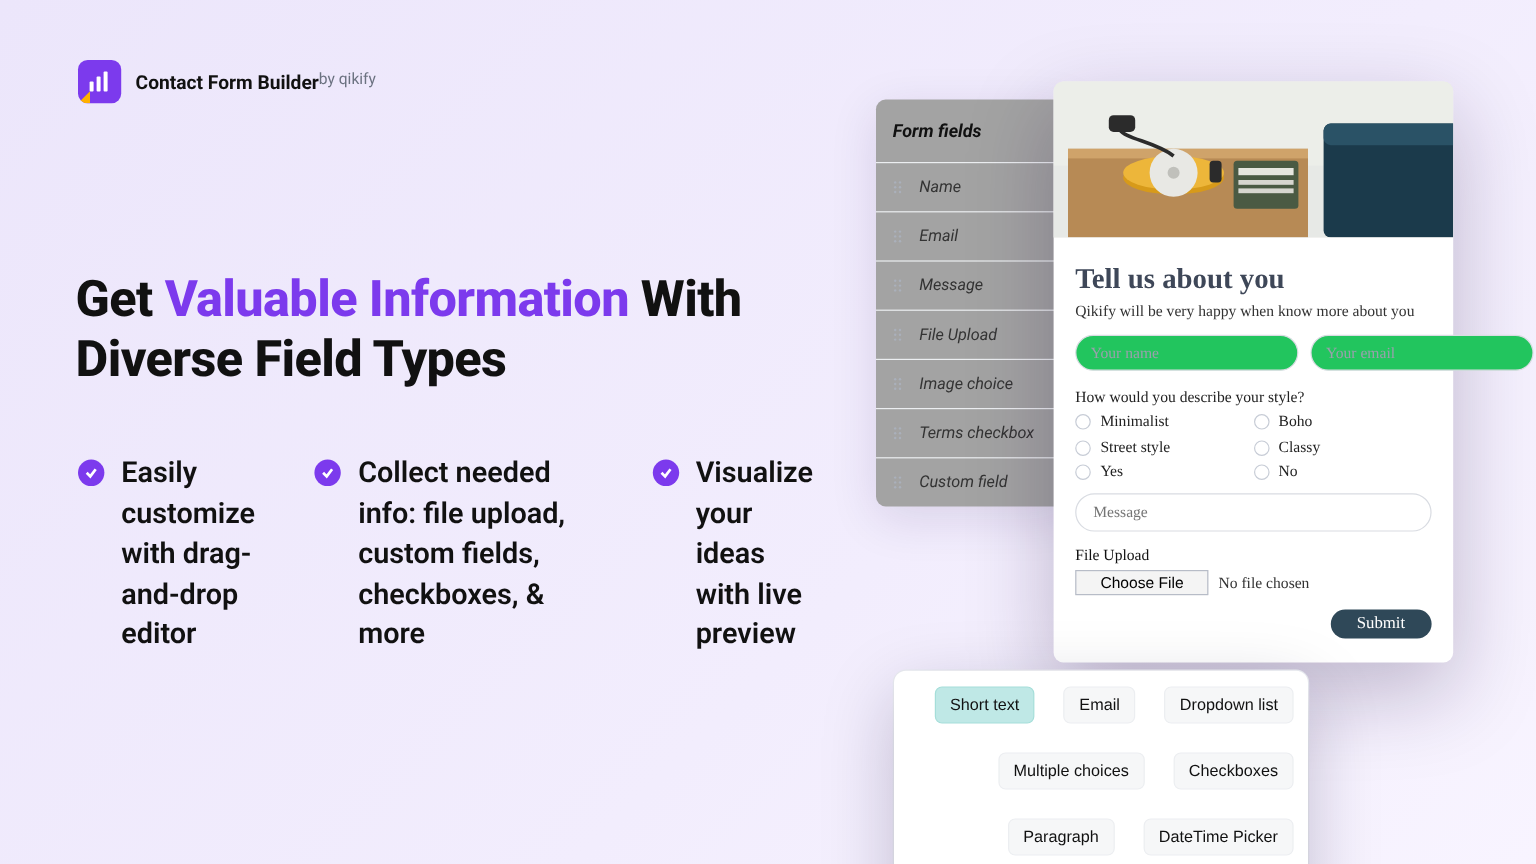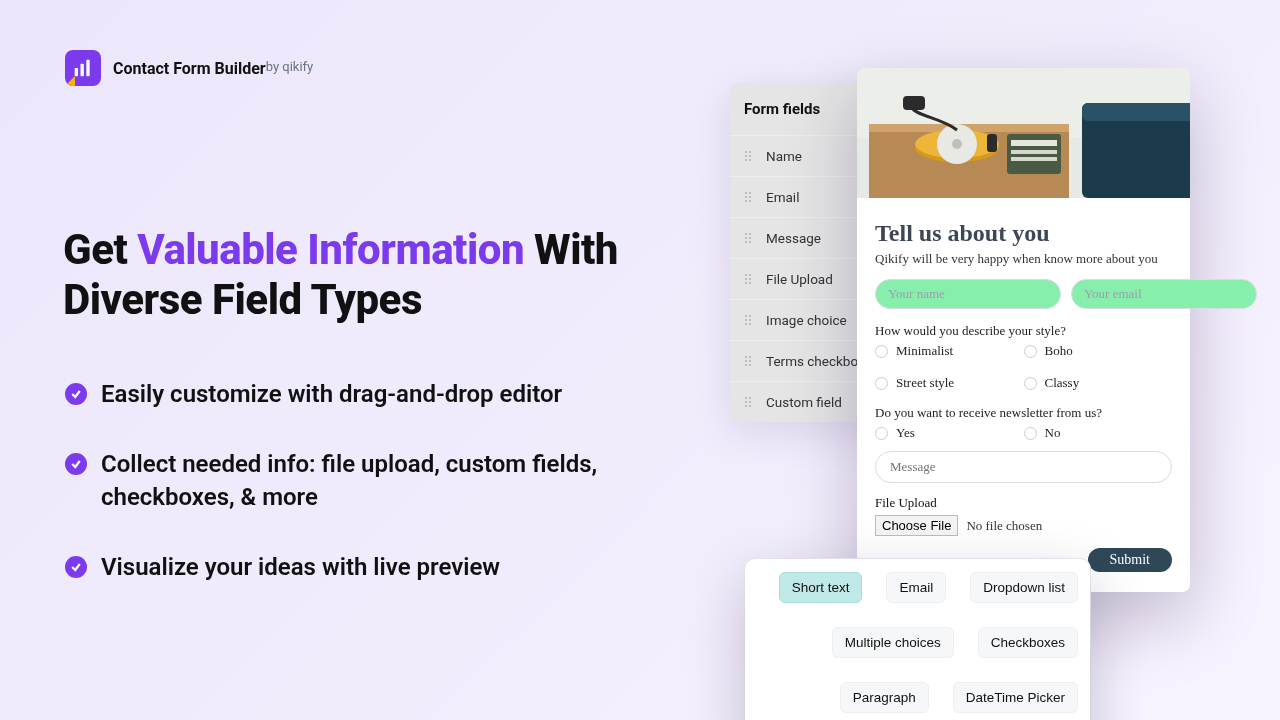--- a/index.html
+++ b/index.html
@@ -11,51 +11,51 @@
   .brand-icon::before { content:""; position:absolute; bottom:0; left:0; width:0; height:0;
     border-left:10px solid transparent; border-bottom:10px solid #ffb100; }
   .brand-icon svg { position:absolute; top:8px; left:8px; width:20px; height:20px; fill:#fff; }
   .brand-text { display:flex; flex-direction:row; }
   .brand-title { font-size:16px; font-weight:700; color:#111; }
   .brand-sub { font-size:13px; color:#6b7280;text-align:right; }
 
   .headline { position:absolute; top:225px; left:63px; width:630px; font-size:42px; font-weight:800; color:#111; line-height:1.18; letter-spacing:-0.5px; }
   .headline .accent { color:#7c3aed; }
 
-  .bullets { position:absolute; top:378px; left:65px; width:620px; display:flex; flex-direction:column; gap:36px; }
+  .bullets { position:absolute; top:378px; left:65px; width:620px; display:flex; flex-direction:row; gap:36px; }
   .bullet { display:flex; align-items:flex-start; gap:14px; }
   .check { width:22px; height:22px; border-radius:50%; background:#7c3aed; flex:0 0 22px; display:flex; align-items:center; justify-content:center; margin-top:5px; }
   .check svg { width:12px; height:12px; stroke:#fff; stroke-width:3; fill:none; }
   .bullet-text { font-size:24px; font-weight:600; color:#111; line-height:1.4; }
 
   
-  .sidebar { position:absolute; top:83px; left:730px; width:167px; background:#e5e5e5; border-radius:8px; box-shadow:0 10px 40px rgba(40,20,80,0.12); }
+  .sidebar { position:absolute; top:83px; left:730px; width:167px; background:#a3a3a3; border-radius:8px; box-shadow:0 10px 40px rgba(40,20,80,0.12);font-style:italic; }
   .sidebar-head { font-size:15px; font-weight:700; color:#111; padding:17px 14px 17px 14px; }
   .field-row { display:flex; align-items:center; gap:12px; padding:12px 14px; border-top:1px solid #eceef1; font-size:13.5px; color:#333; cursor:grab; }
   .grip { color:#aab0bb; display:inline-flex; width:10px; }
   .grip svg { width:8px; height:12px; fill:#aab0bb; }
 
   
-  .preview { position:absolute; top:68px; left:857px; width:333px; background:#fff; border-radius:8px; box-shadow:0 25px 70px rgba(30,10,60,0.25); font-family: Georgia, "Times New Roman", serif; }
+  .preview { position:absolute; top:68px; left:878px; width:333px; background:#fff; border-radius:8px; box-shadow:0 25px 70px rgba(30,10,60,0.25); font-family: Georgia, "Times New Roman", serif; }
   .hero { height:130px; background:#e6e6e4; border-radius:8px 8px 0 0; overflow:hidden; }
   .hero svg { width:100%; height:100%; display:block; }
   .pv-body { padding:14px 18px 20px 18px; }
   .pv-title { font-size:24px; color:#3e4758; font-weight:600; margin-top:8px; }
   .pv-sub { font-size:13px; color:#333; margin-top:4px; }
   .pv-row2 { display:flex; gap:10px; margin-top:12px; }
-  .pv-input { flex:1; border:1px solid #d9dce2; border-radius:16px; padding:6px 12px; font-size:13px; color:#333; font-family:inherit; background:#86efac; }
+  .pv-input { flex:1; border:1px solid #d9dce2; border-radius:16px; padding:6px 12px; font-size:13px; color:#333; font-family:inherit; background:#22c55e; }
   .pv-input::placeholder { color:#9aa0ac; }
   .pv-msg { width:100%; border:1px solid #d9dce2; border-radius:16px; padding:7px 14px; font-size:13px; font-family:inherit; margin-top:10px; }
   .q { font-size:13px; color:#222; margin-top:14px; }
-  .opts2 { display:grid; grid-template-columns:1fr 1fr; row-gap:16px; margin-top:4px; }
+  .opts2 { display:grid; grid-template-columns:1fr 1fr; row-gap:6px; margin-top:4px; }
   .opt { display:flex; align-items:center; gap:8px; font-size:13px; color:#222; }
   .radio { width:13px; height:13px; border:1.5px solid #c7ccd6; border-radius:50%; display:inline-block; }
   .fu-label { font-size:13px; color:#111; margin-top:12px; }
   .fu-row { display:flex; align-items:center; gap:8px; margin-top:4px; }
-  .choose { border:1px solid #b7bcc7; background:#f4f4f4; padding:2px 6px; font-family: Arial, sans-serif; font-size:13px; cursor:pointer; }
+  .choose { border:1px solid #b7bcc7; background:#f4f4f4; padding:2px 20px; font-family: Arial, sans-serif; font-size:13px; cursor:pointer; }
   .nofile { font-size:13px; color:#333; font-family:Georgia,serif; }
   .submit { float:right; margin-top:12px; background:#2f4858; color:#fff; border:none; border-radius:18px; padding:4px 22px; font-size:14px; font-family:Georgia,serif; cursor:pointer; }
 
   
   .chips-panel { position:absolute; top:559px; left:745px; width:345px; background:#fff; border-radius:10px; box-shadow:0 20px 60px rgba(20,10,50,0.22), 0 0 0 1px #eceef3; padding:13px 12px; display:flex; flex-wrap:wrap; gap:24px; font-family:-apple-system, Arial, sans-serif;justify-content:flex-end; }
   .chip { background:#f6f7f8; border:1px solid #eceef1; border-radius:6px; padding:7px 12px; font-size:13.5px; color:#111; cursor:pointer; }
   .chip.active { background:#bfe8e6; border-color:#a5ded9; }
 </style>
 </head>
 <body>
@@ -243,21 +243,20 @@
         </label>
         <label class="opt">
           <span class="radio"></span>
           <span>Street style</span>
         </label>
         <label class="opt">
           <span class="radio"></span>
           <span>Classy</span>
         </label>
       </div>
-    <div class="q">Do you want to receive newsletter from us?</div>
     <div class="opts2" id="q2opts">
         <label class="opt">
           <span class="radio"></span>
           <span>Yes</span>
         </label>
         <label class="opt">
           <span class="radio"></span>
           <span>No</span>
         </label>
       </div>

